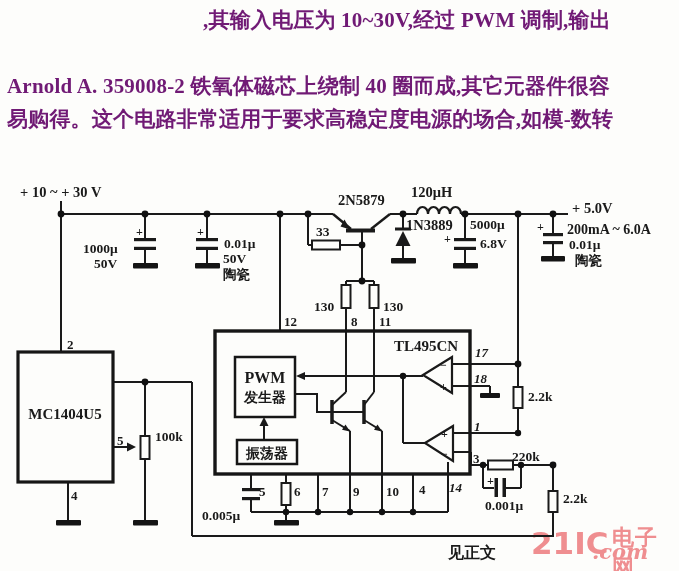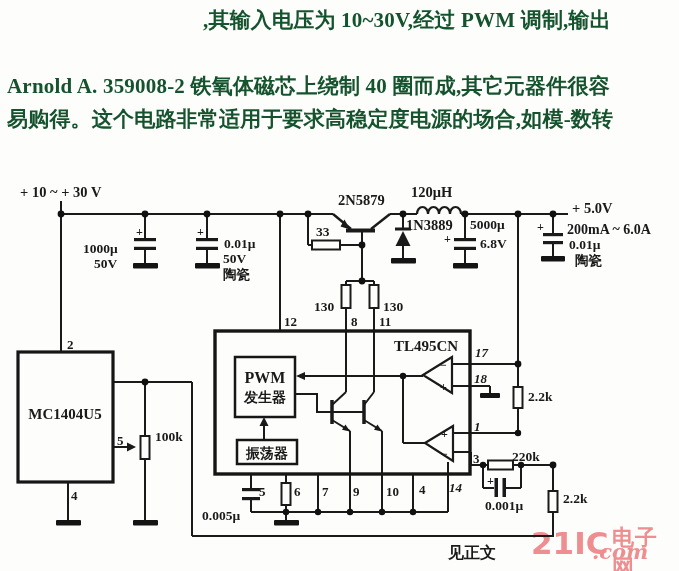--- a/index.html
+++ b/index.html
@@ -1,19 +1,19 @@
 <!DOCTYPE html>
 <html><head>
 <meta charset="utf-8">
 <style>
   html,body{margin:0;padding:0;background:#e8e8e4;}
   #page{position:relative;width:679px;height:571px;background:#fdfdfb;overflow:hidden;
         font-family:"Liberation Serif","DejaVu Serif",serif;}
   .para-line{position:absolute;white-space:nowrap;font-size:21px;font-weight:700;
-             color:#14532d;letter-spacing:0.2px;}
+             color:#701a75;letter-spacing:0.2px;}
   #schematic-svg{position:absolute;left:0;top:0;}
   .wm{position:absolute;color:#ef8e90;font-family:"DejaVu Sans","Liberation Sans",sans-serif;}
   .wm-brand{font-size:31px;font-weight:800;letter-spacing:0px;}
   .wm-cn{font-size:22px;font-weight:700;letter-spacing:1px;}
   .wm-tld{font-size:21px;font-weight:700;font-style:italic;font-family:"DejaVu Serif",serif;}
   text{fill:#1a1a1a;font-family:"Liberation Serif","DejaVu Serif",serif;font-weight:700;}
   .lbl{font-size:13.5px;}
   .pin{font-size:13px;}
   .big{font-size:15px;}
   .sign{font-size:12px;}

